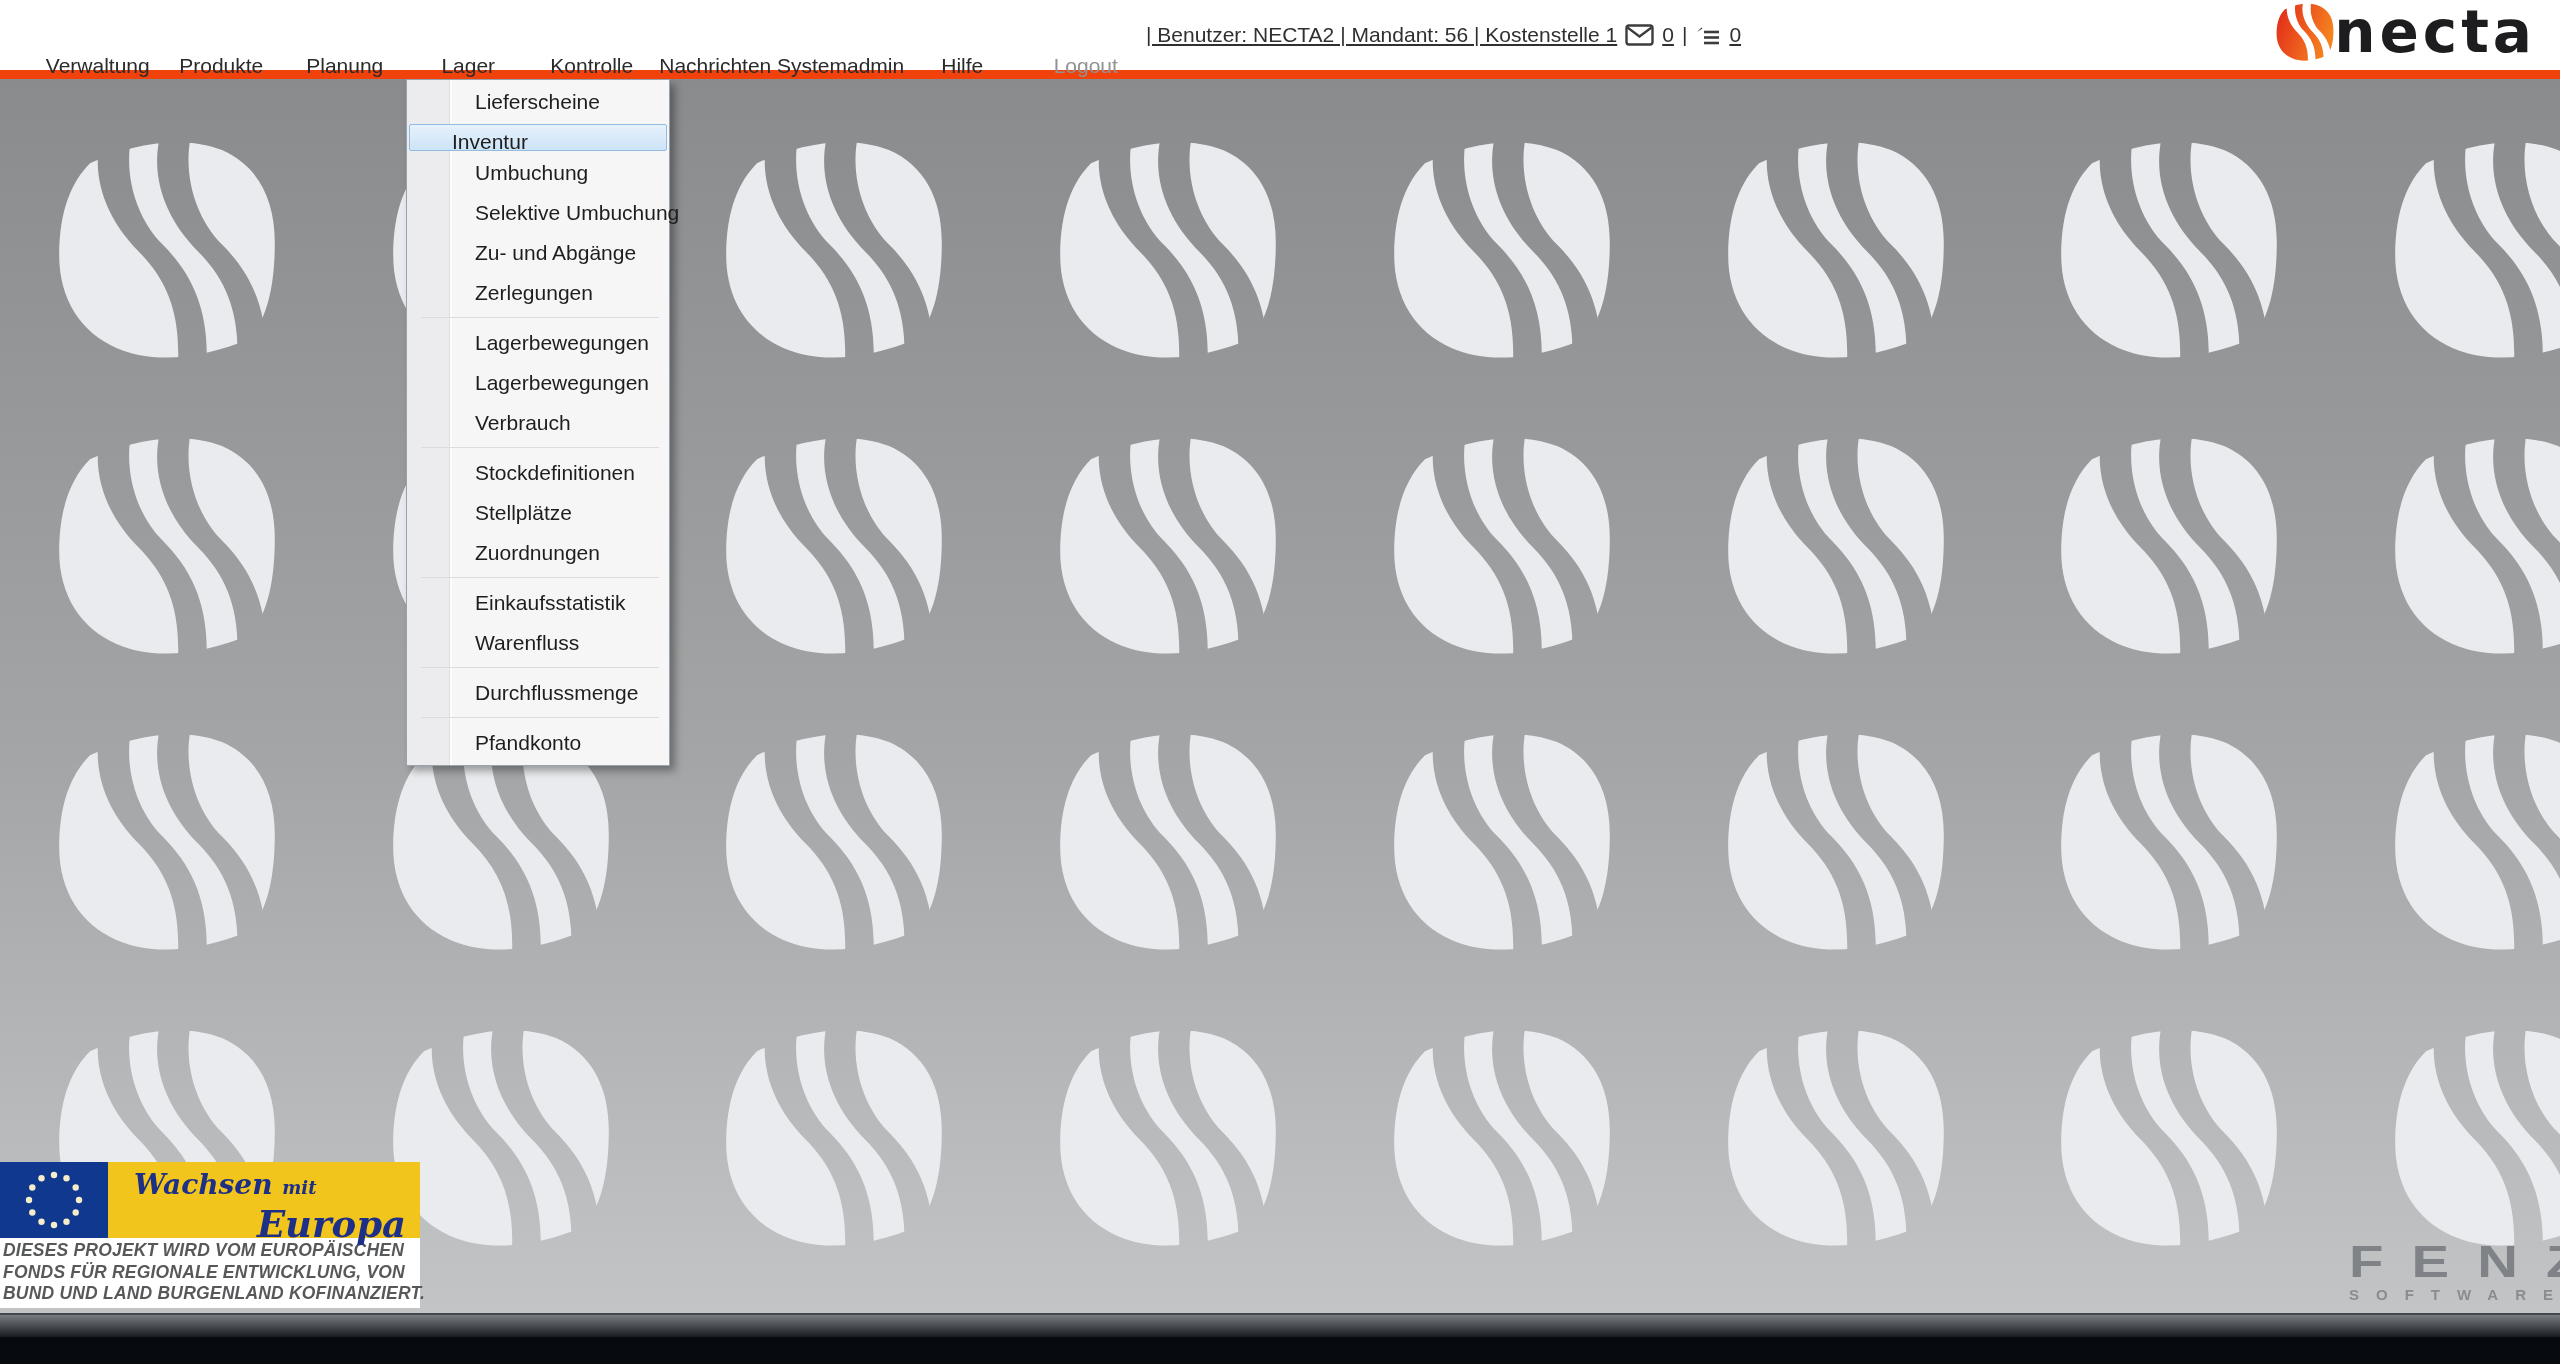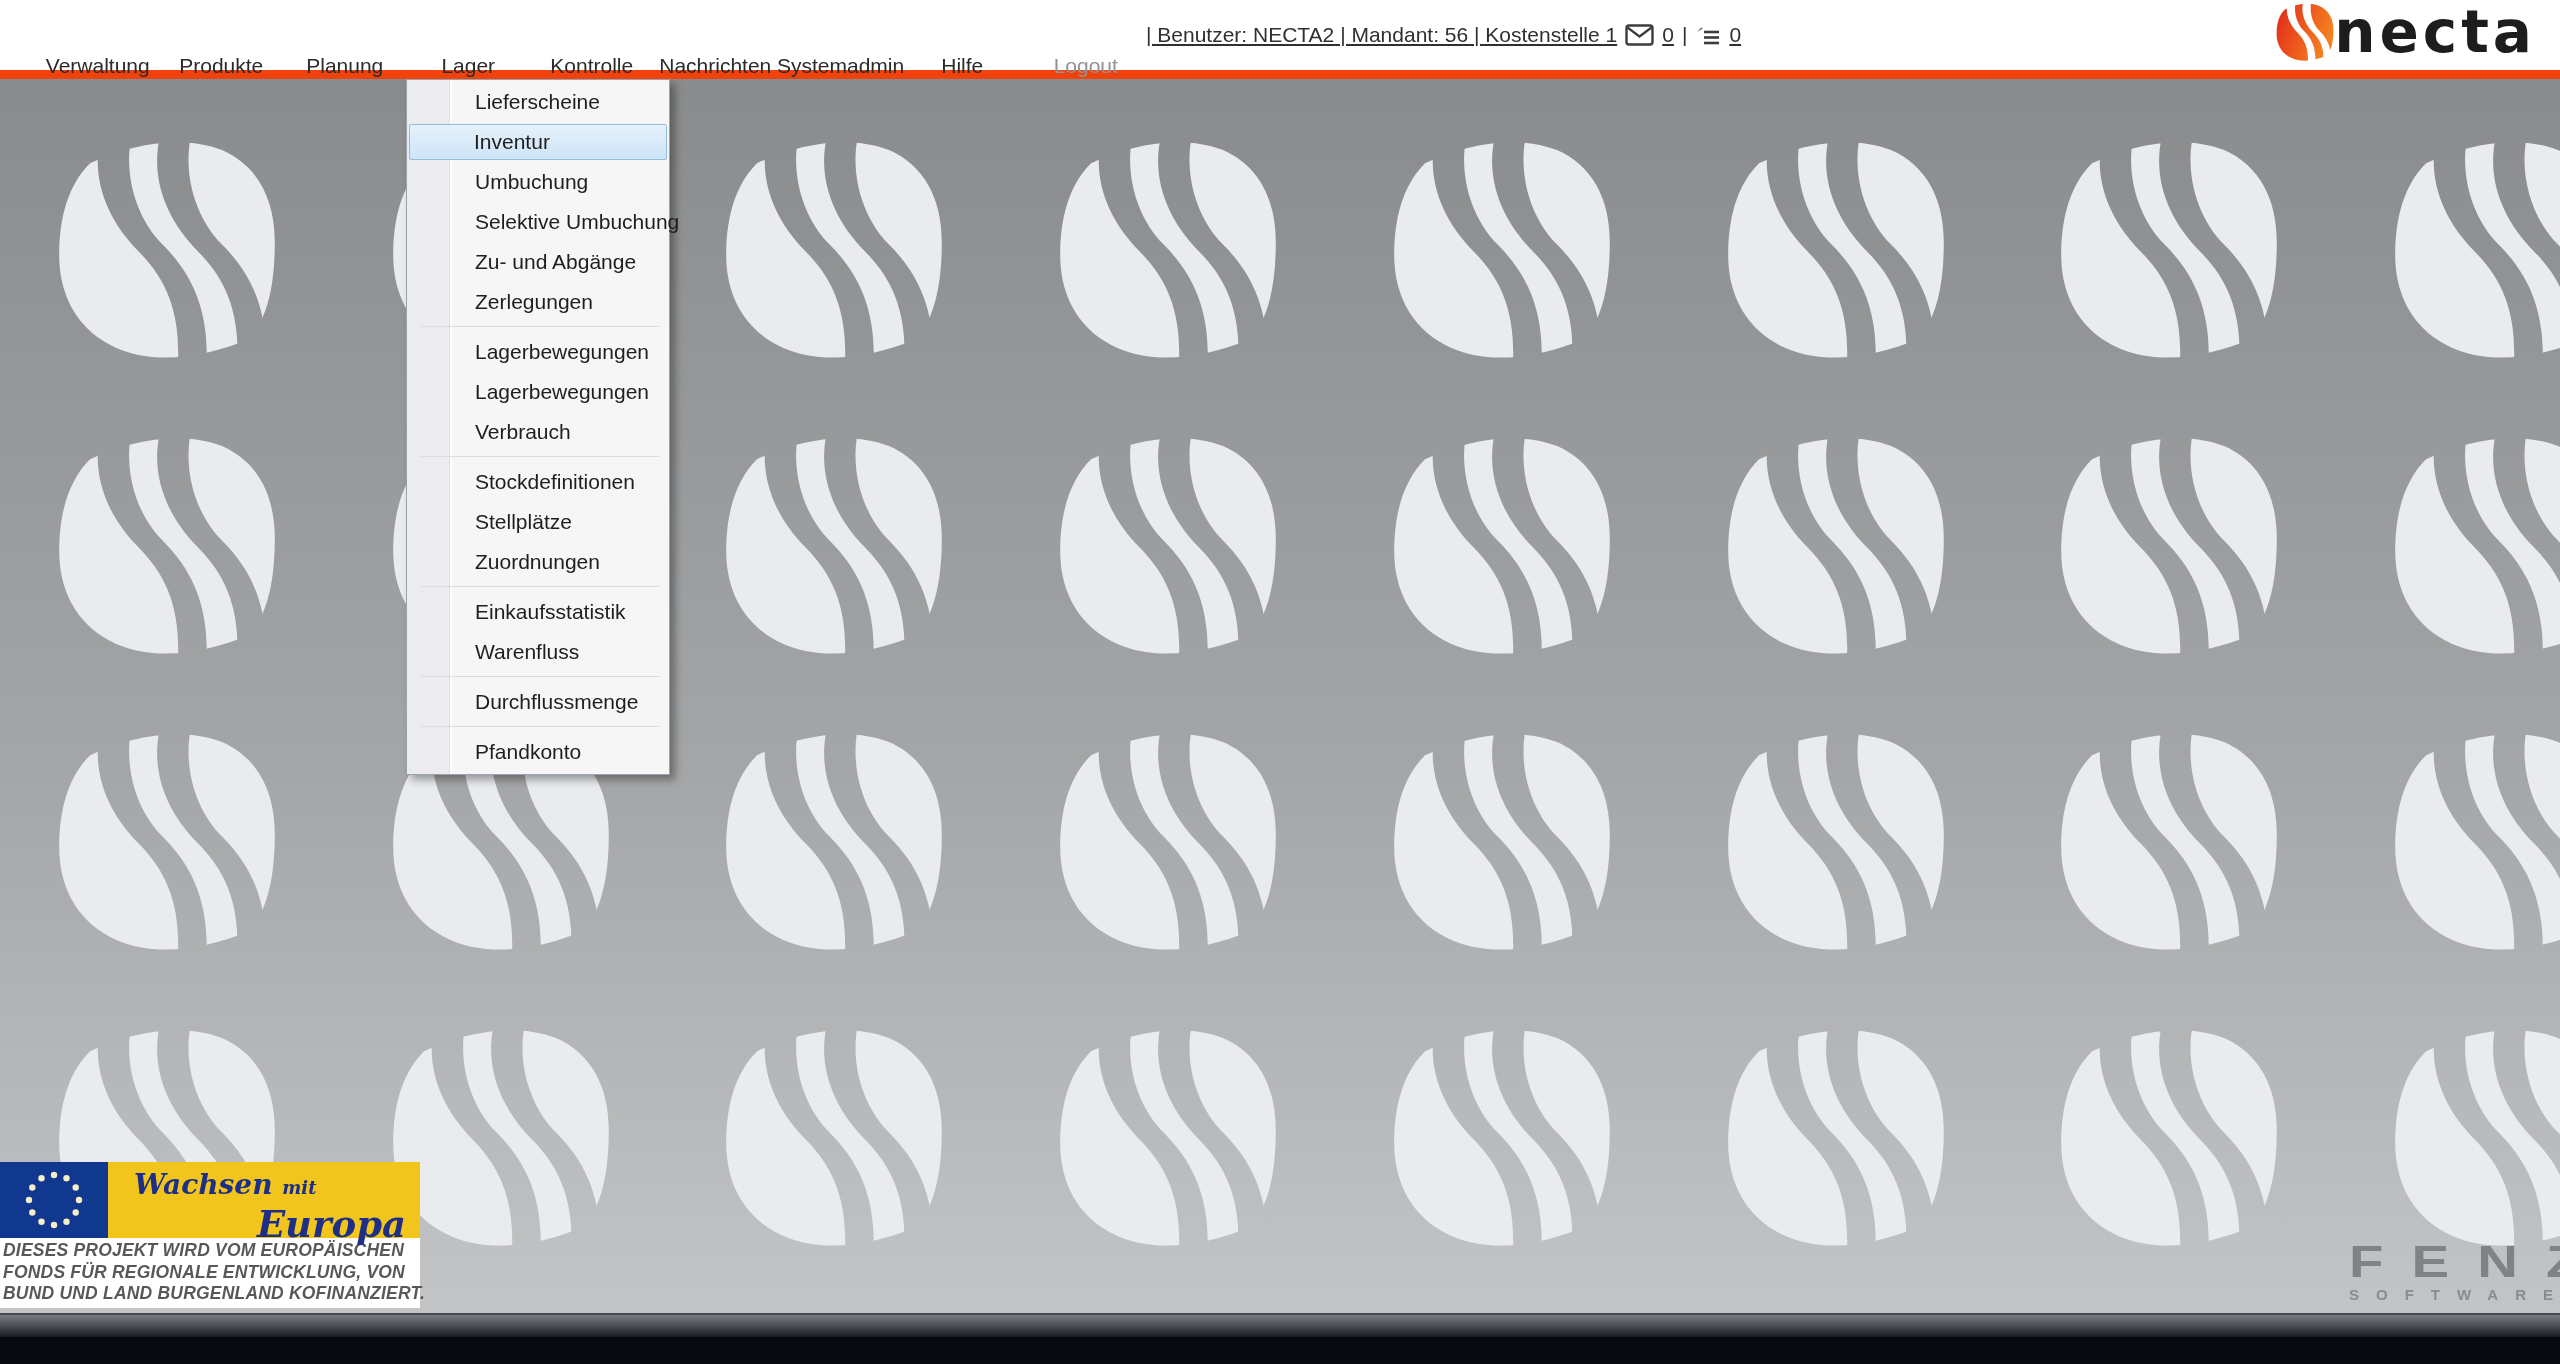--- a/index.html
+++ b/index.html
@@ -26,22 +26,22 @@
   .pattern{position:absolute;inset:0;}
   .pattern svg{position:absolute;width:220px;height:220px;}
   
   .dropdown{position:absolute;left:406px;top:0;width:264px;box-sizing:border-box;
             padding:2px 0;border:1px solid #99a3af;z-index:10;
             box-shadow:5px 5px 8px rgba(0,0,0,0.35);
             background:linear-gradient(90deg,#ececee 0px,#ececee 42px,#dfdfe2 42px,
                        #dfdfe2 43px,#fdfdfd 43px,#fdfdfd 45px,#f6f6f7 45px,#f6f6f7 100%);}
   .dd-item{height:40px;line-height:40px;padding-left:68px;font-size:21px;color:#1e1e1e;
            cursor:pointer;white-space:nowrap;}
-  .dd-item.selected{box-sizing:border-box;height:36px;line-height:34px;margin:2px;
-           padding-left:64px;border:1px solid #93bcdf;border-radius:2px;
+  .dd-item.selected{box-sizing:border-box;height:27px;line-height:34px;margin:2px;
+           padding-left:42px;border:1px solid #93bcdf;border-radius:2px;
            background:linear-gradient(#e6f1fb,#cde4f7);}
   .dd-sep{height:10px;position:relative;}
   .dd-sep::after{content:"";position:absolute;left:14px;right:10px;top:4px;
            border-top:1px solid #dcdce0;}
   
   .eu-banner{position:absolute;left:0;top:1083px;width:420px;z-index:5;}
   .eu-top{display:flex;height:76px;}
   .eu-flag{width:108px;background:#10388f;}
   .eu-yellow{flex:1;background:#f2c51d;position:relative;color:#1d2f86;
              font-family:"DejaVu Serif",serif;font-style:italic;font-weight:bold;}

